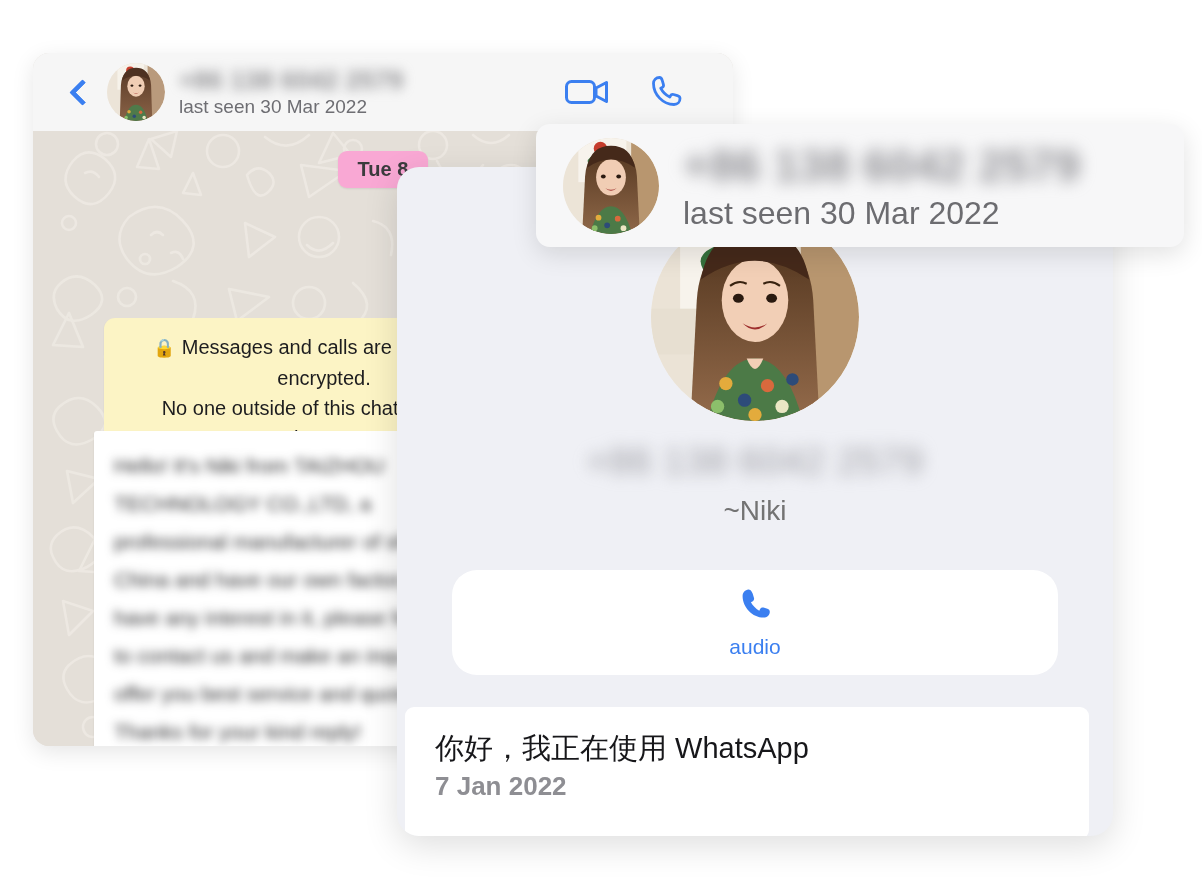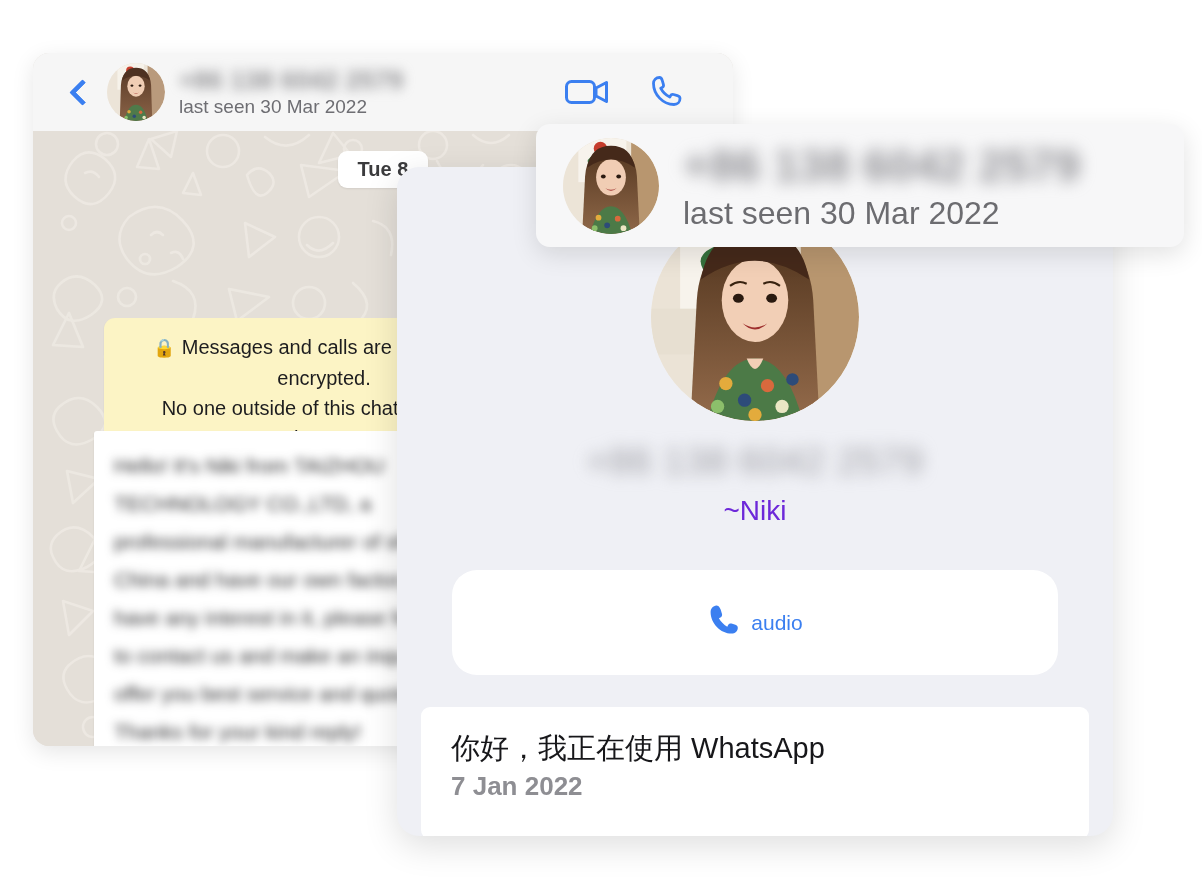--- a/index.html
+++ b/index.html
@@ -108,21 +108,21 @@
   }
   #chat-doodles { position: absolute; inset: 0; opacity: 0.62; }
 
   #date-chip-wrap {
     position: absolute;
     left: 0; right: 0; top: 20px;
     display: flex; justify-content: center;
     z-index: 2;
   }
   #date-chip {
-    background: #ffffff;
+    background: #f9a8d4;
     color: #3b3b3d;
     font-size: 20px;
     font-weight: 700;
     padding: 7px 20px;
     border-radius: 9px;
     box-shadow: 0 1px 2px rgba(0,0,0,0.08);
   }
 
   #encryption-notice {
     position: absolute;
@@ -197,51 +197,51 @@
     letter-spacing: 1px;
     user-select: none;
   }
 
   #profile-name {
     position: absolute;
     left: 0; right: 0;
     top: 328px;
     text-align: center;
     font-size: 28px;
-    color: #6d28d9;
+    color: #737373;
   }
 
   #action-row {
     position: absolute;
     left: 55px;
     right: 55px;
     top: 403px;
     display: flex;
     gap: 22px;
   }
   .action-card {
     flex: 1 1 0;
     background: #ffffff;
     border-radius: 25px;
     height: 105px;
     display: flex;
-    flex-direction: row;
+    flex-direction: column;
     align-items: center;
     justify-content: center;
     gap: 11px;
   }
   .action-label {
     font-size: 21px;
     color: #3b7ff0;
     line-height: 22px;
   }
 
   #about-card {
     position: absolute;
-    left: 24px;
+    left: 8px;
     right: 24px;
     top: 540px;
     background: #ffffff;
     border-radius: 9px;
     padding: 22px 30px 40px 30px;
   }
   #about-text {
     font-size: 29px;
     color: #17171a;
     line-height: 38px;

